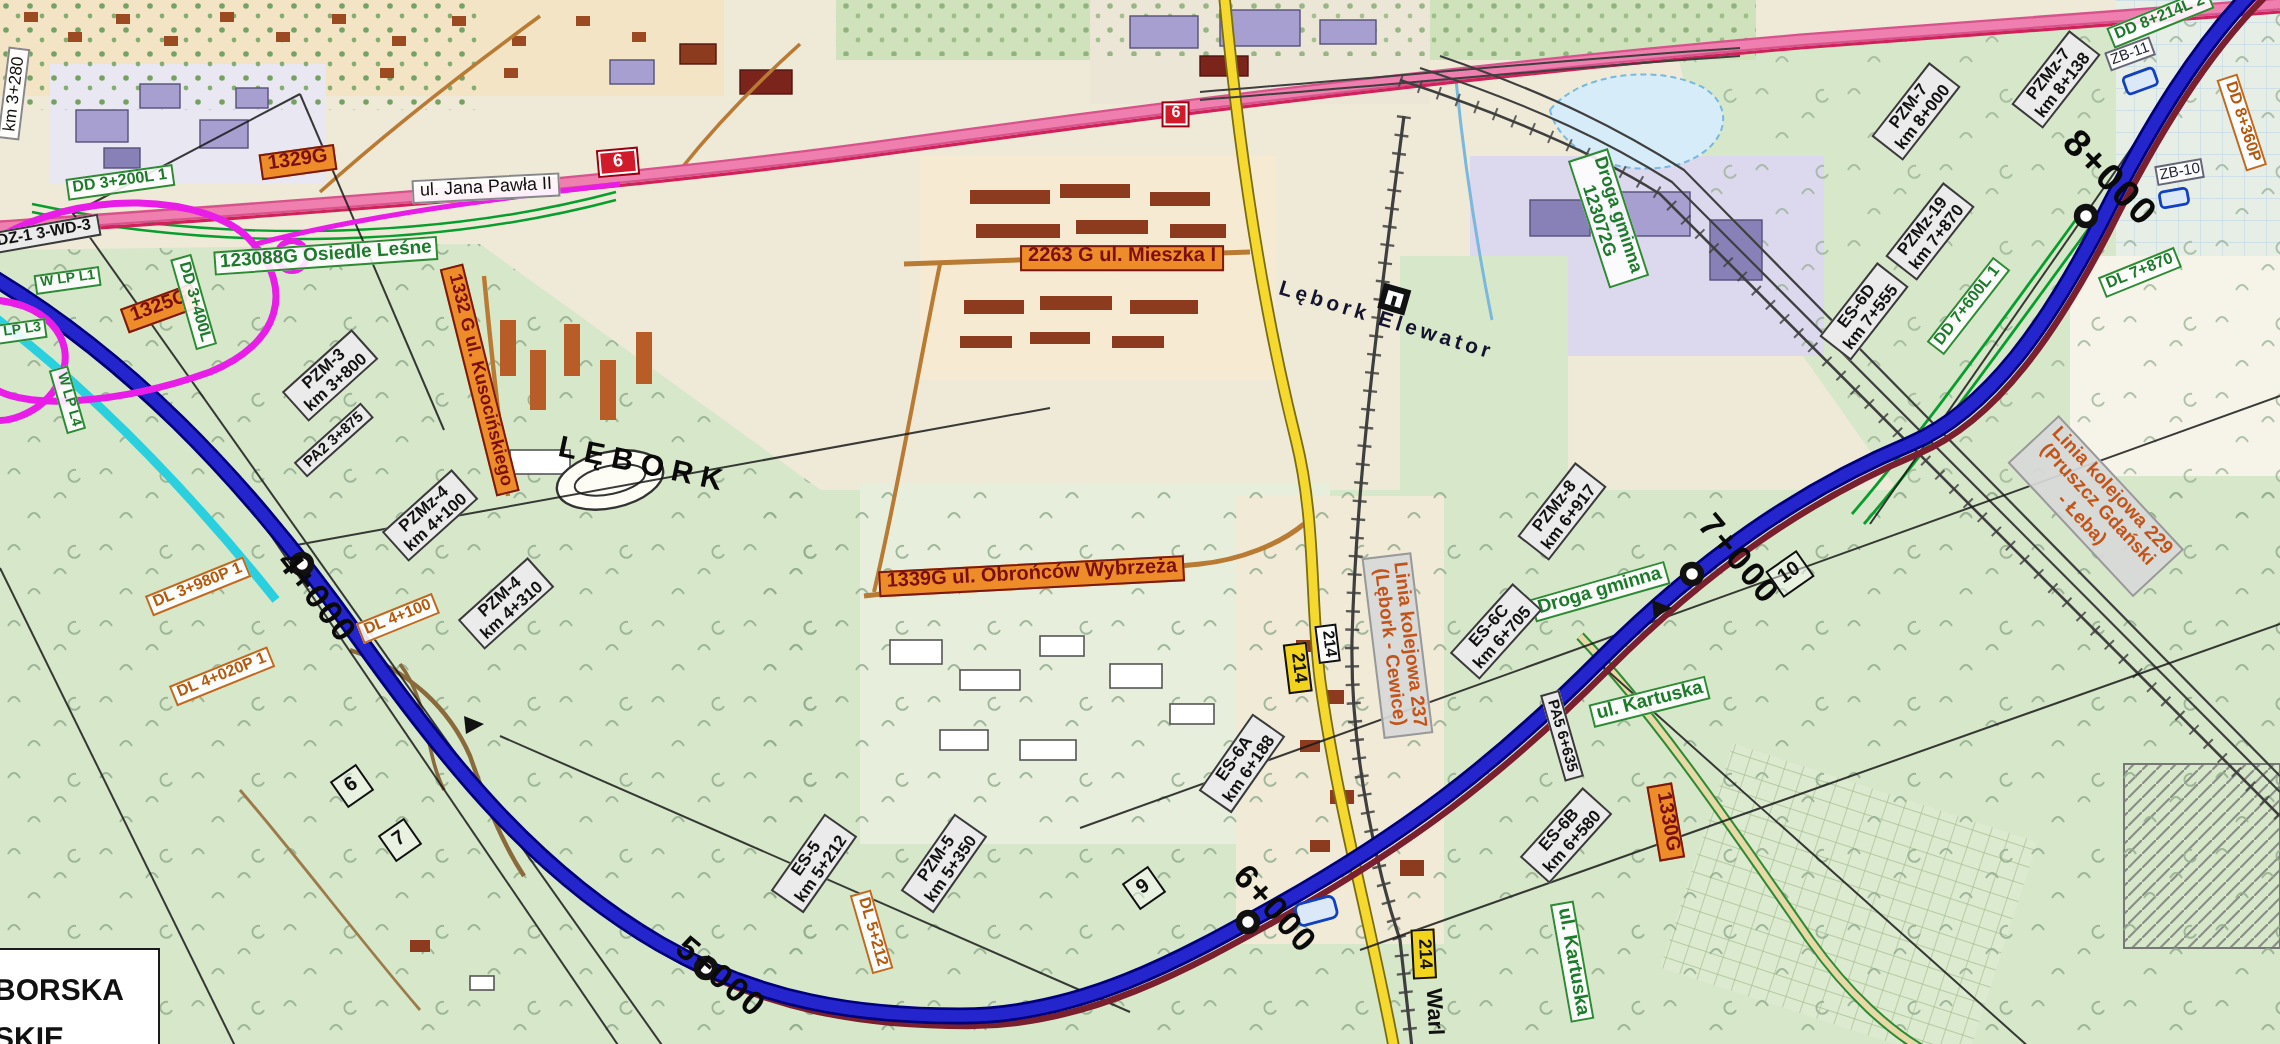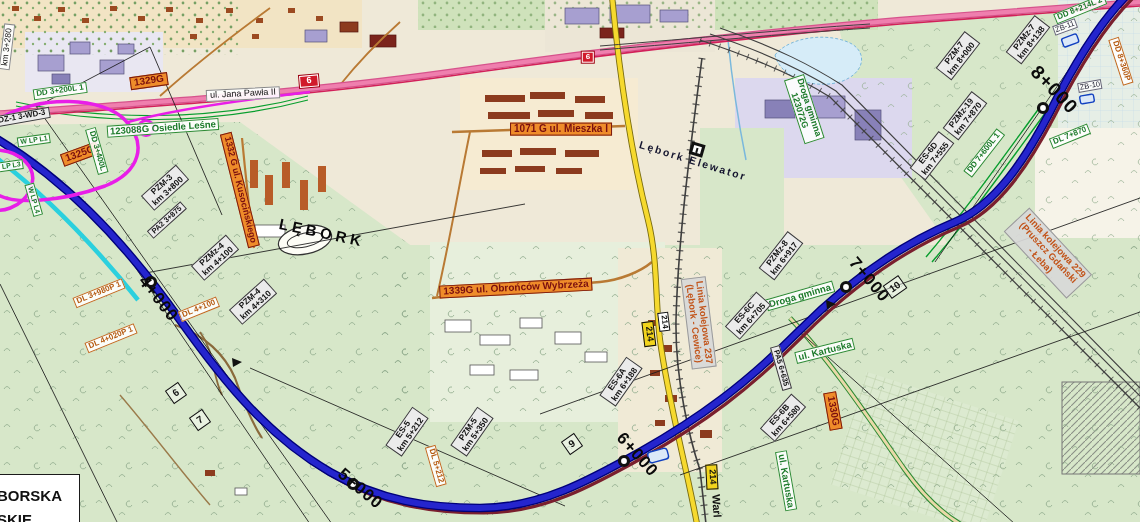--- a/index.html
+++ b/index.html
@@ -259,21 +259,21 @@
     </g>
   </g>
 </svg>
 
 <div class="lbl city" style="left:322px;top:233px;--r:12deg">LĘBORK</div>
 <div class="lbl station" style="left:693px;top:161px;--r:17deg">Lębork Elewator</div>
 
 <div class="lbl o-big" style="left:149px;top:81px;--r:-8deg">1329G</div>
 <div class="lbl o-big" style="left:80px;top:154px;--r:-20deg">1325G</div>
 <div class="lbl o-big" style="left:240px;top:190px;--r:76deg;font-size:9px">1332 G ul. Kusocińskiego</div>
-<div class="lbl o-big" style="left:561px;top:129px;--r:0deg">1071 G ul. Mieszka I</div>
+<div class="lbl o-big" style="left:561px;top:129px;--r:0deg">2263 G ul. Mieszka I</div>
 <div class="lbl o-big" style="left:516px;top:288px;--r:-3deg">1339G ul. Obrońców Wybrzeża</div>
 <div class="lbl o-big" style="left:833px;top:411px;--r:80deg">1330G</div>
 
 <div class="lbl grn" style="left:163px;top:128px;--r:-4deg;font-size:9.5px">123088G Osiedle Leśne</div>
 <div class="lbl grn" style="left:60px;top:91px;--r:-8deg">DD 3+200L 1</div>
 <div class="lbl grn" style="left:97px;top:151px;--r:74deg">DD 3+400L</div>
 <div class="lbl grn" style="left:34px;top:140px;--r:-8deg;font-size:7px">W LP L1</div>
 <div class="lbl grn" style="left:7px;top:166px;--r:-8deg;font-size:7px">W LP L3</div>
 <div class="lbl grn" style="left:34px;top:200px;--r:74deg;font-size:7px">W LP L4</div>
 <div class="lbl grn multi" style="left:804px;top:109px;--r:72deg;font-size:9px">Droga gminna

